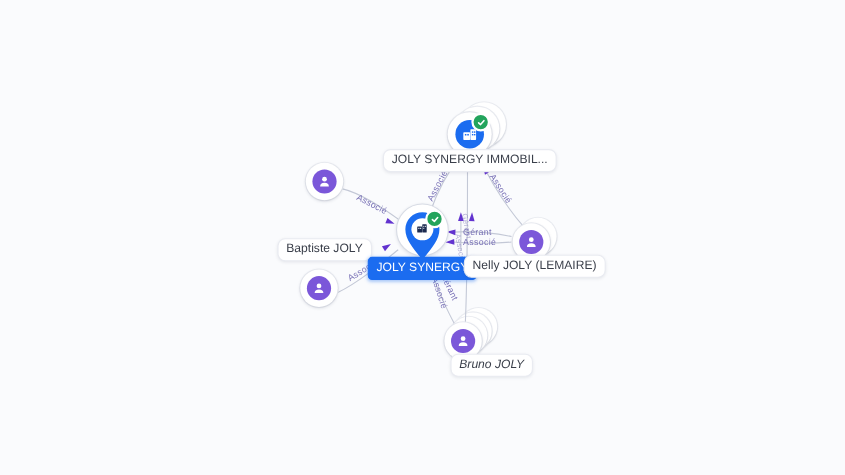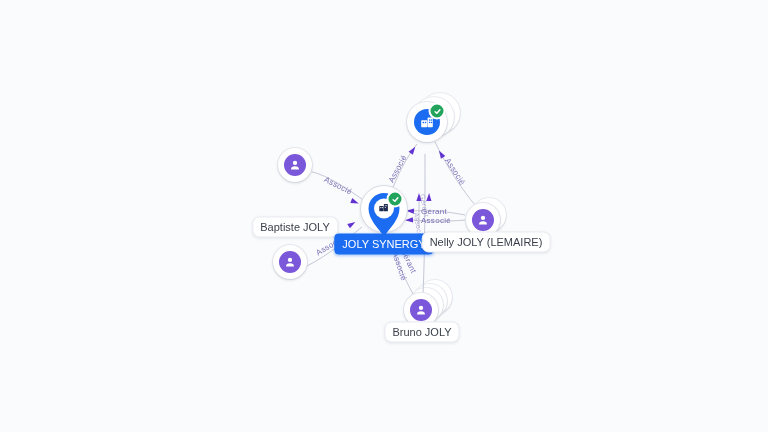--- a/index.html
+++ b/index.html
@@ -102,20 +102,21 @@
         <rect x="10.0" y="7.8" width="1.3" height="1.3" fill="#1b6cf0"></rect>
         <rect x="11.9" y="7.8" width="1.3" height="1.3" fill="#1b6cf0"></rect>
       </svg>
     </div>
   </div>
   <div class="badge" style="left:437px;top:111px;">
     <svg width="8" height="8" viewBox="0 0 10 10">
         <polyline points="2,5.2 4.2,7.2 8,2.8" fill="none" stroke="#fff" stroke-width="1.8" stroke-linecap="round" stroke-linejoin="round"></polyline>
       </svg>
   </div>
+  <div class="nlabel" style="left:427px;top:146px;">JOLY SYNERGY IMMOBIL...</div>
 
   <div class="node circ-outer p-outer z3" style="left:295px;top:165px;">
     <div class="p-inner">
       <svg width="14" height="14" viewBox="0 0 24 24">
         <circle cx="12" cy="8.4" r="3.7" fill="#fff"></circle>
         <path d="M5.2,19.6 a6.8,5.6 0 0 1 13.6,0 Z" fill="#fff"></path>
       </svg>
     </div>
   </div>
   <div class="nlabel" style="left:295px;top:187px;margin-top:40px;">Baptiste JOLY</div>
@@ -167,15 +168,15 @@
   <div class="stackc stack-p" style="left:430px;top:301px;"></div>
   <div class="stackc stack-p" style="left:426px;top:305px;"></div>
   <div class="node circ-outer p-outer z3" style="left:421px;top:310px;">
     <div class="p-inner">
       <svg width="14" height="14" viewBox="0 0 24 24">
         <circle cx="12" cy="8.4" r="3.7" fill="#fff"></circle>
         <path d="M5.2,19.6 a6.8,5.6 0 0 1 13.6,0 Z" fill="#fff"></path>
       </svg>
     </div>
   </div>
-  <div class="nlabel" style="left:422px;top:332px;">Bruno JOLY</div>
+  <div class="nlabel" style="left:447px;top:332px;font-style:italic;">Bruno JOLY</div>
 
 </div>
 
 </body></html>

